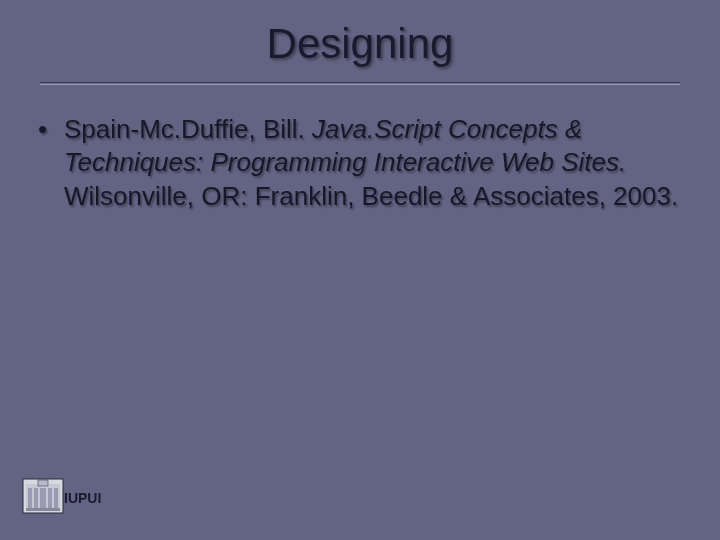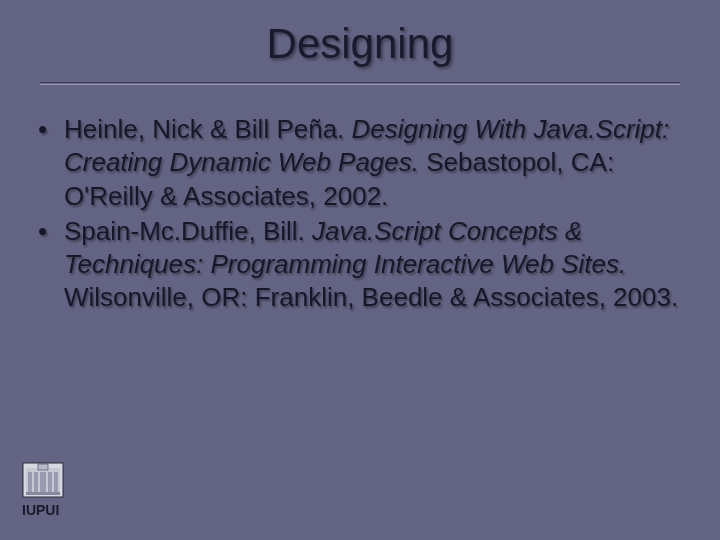--- a/index.html
+++ b/index.html
@@ -56,22 +56,22 @@
     position: absolute;
     bottom: 22px;
     left: 0;
     width: 100%;
     display: flex;
     align-items: flex-end;
     padding: 0 22px;
   }
   .logo-block {
     display: flex;
-    flex-direction: column;
-    align-items: flex-start;
+    flex-direction: row;
+    align-items: center;
     margin-right: 22px;
   }
   .building-logo {
     width: 42px;
     height: 36px;
     margin-bottom: 4px;
   }
   .iupui-logo {
     width: 54px;
     height: 16px;
@@ -89,23 +89,20 @@
 </style>
 </head>
 <body>
 
 <h1 class="title">Designing</h1>
 <div class="divider"></div>
 
 <div class="content">
   <ul class="bullets">
     <li>
-      <span>Heinle, Nick &amp; Bill Peña. </span><span class="italic">Designing With Java.Script: Creating Dynamic Web Pages.</span><span> Sebastopol, CA: O'Reilly &amp; Associates, 2002.</span>
-    </li>
-    <li>
       <span>Spain-Mc.Duffie, Bill. </span><span class="italic">Java.Script Concepts &amp; Techniques: Programming Interactive Web Sites.</span><span> Wilsonville, OR: Franklin, Beedle &amp; Associates, 2003.</span>
     </li>
   </ul>
 </div>
 
 <div class="footer">
   <div class="logo-block">
     <svg class="building-logo" viewBox="0 0 42 36">
       <rect x="1" y="1" width="40" height="34" fill="#d8d8e0" stroke="#2a2a40" stroke-width="1"></rect>
       <rect x="4" y="6" width="34" height="26" fill="#c8c8d4"></rect>

